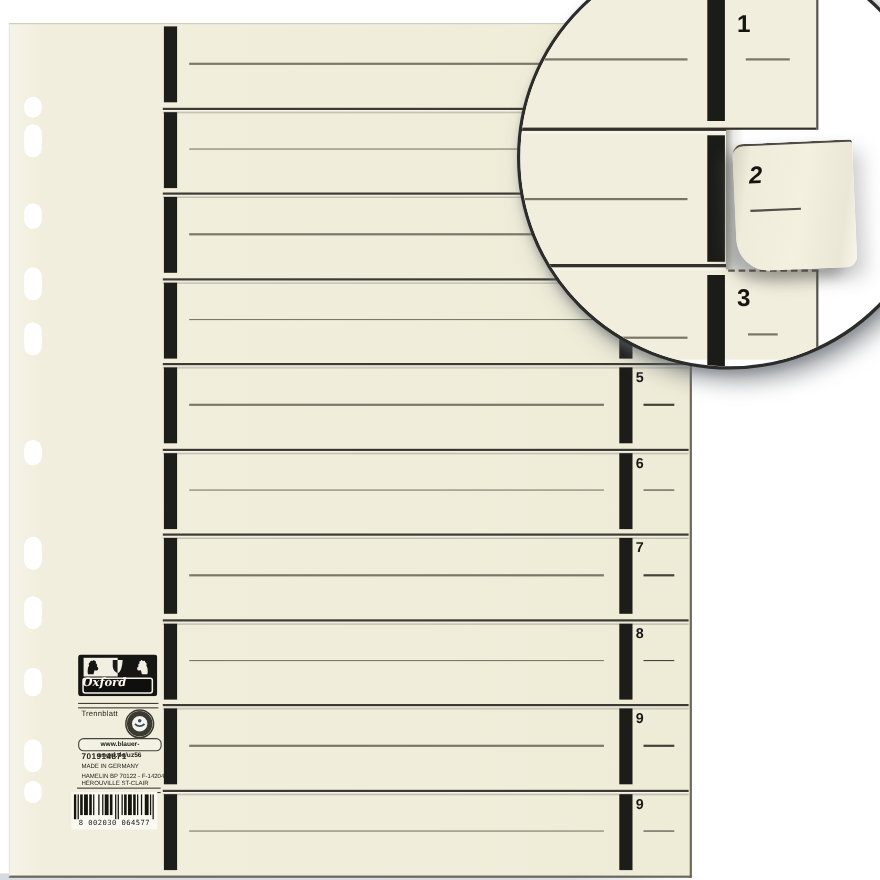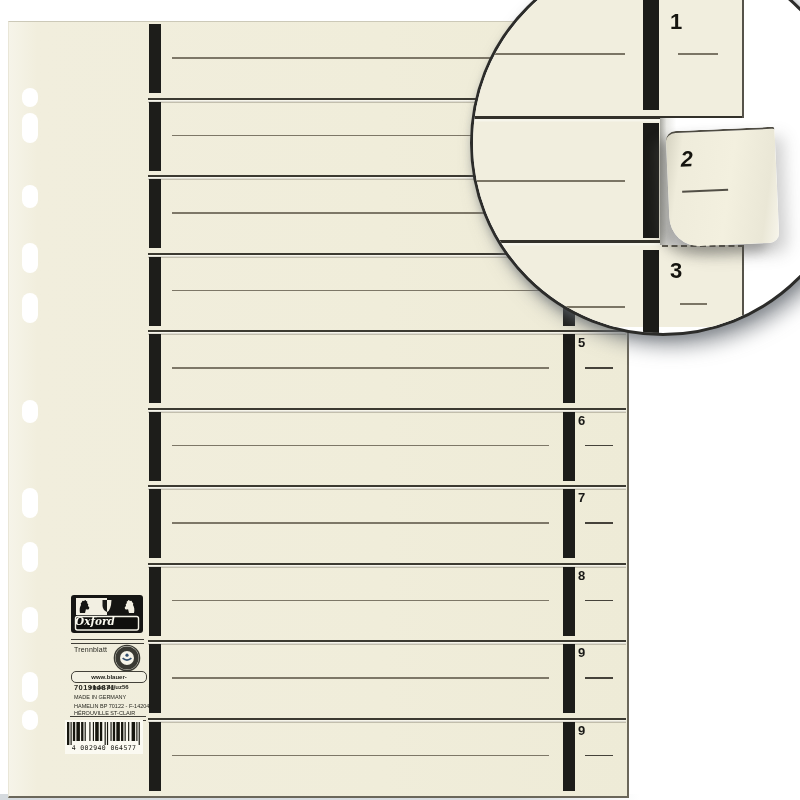--- a/index.html
+++ b/index.html
@@ -194,21 +194,21 @@
         <rect x="43.46" y="0" width="1.17" height="19" fill="#16160f"></rect>
         <rect x="45.81" y="0" width="2.35" height="19" fill="#16160f"></rect>
         <rect x="49.33" y="0" width="3.52" height="19" fill="#16160f"></rect>
         <rect x="54.03" y="0" width="2.35" height="19" fill="#16160f"></rect>
         <rect x="57.56" y="0" width="1.17" height="19" fill="#16160f"></rect>
         <rect x="61.08" y="0" width="1.17" height="19" fill="#16160f"></rect>
         <rect x="64.60" y="0" width="3.52" height="19" fill="#16160f"></rect>
         <rect x="69.30" y="0" width="1.17" height="19" fill="#16160f"></rect>
         <rect x="71.65" y="0" width="1.17" height="23" fill="#16160f"></rect>
       </svg>
-    <div id="barcode-digits" class="abs">4 002940 064577</div>
+    <div id="barcode-digits" class="abs">8 002030 064577</div>
   </div>
 
   <div id="inset" class="abs">
     <div class="abs i-paper"></div>
 
     <div class="abs i-wline" style="left:0;top:100px;width:152px;"></div>
     <div class="abs i-wline" style="left:205px;top:100px;width:40px;"></div>
     <div class="abs i-wline" style="left:0;top:227px;width:152px;"></div>
     <div class="abs i-wline" style="left:0;top:353px;width:152px;"></div>
     <div class="abs i-wline" style="left:207px;top:350px;width:27px;"></div>

